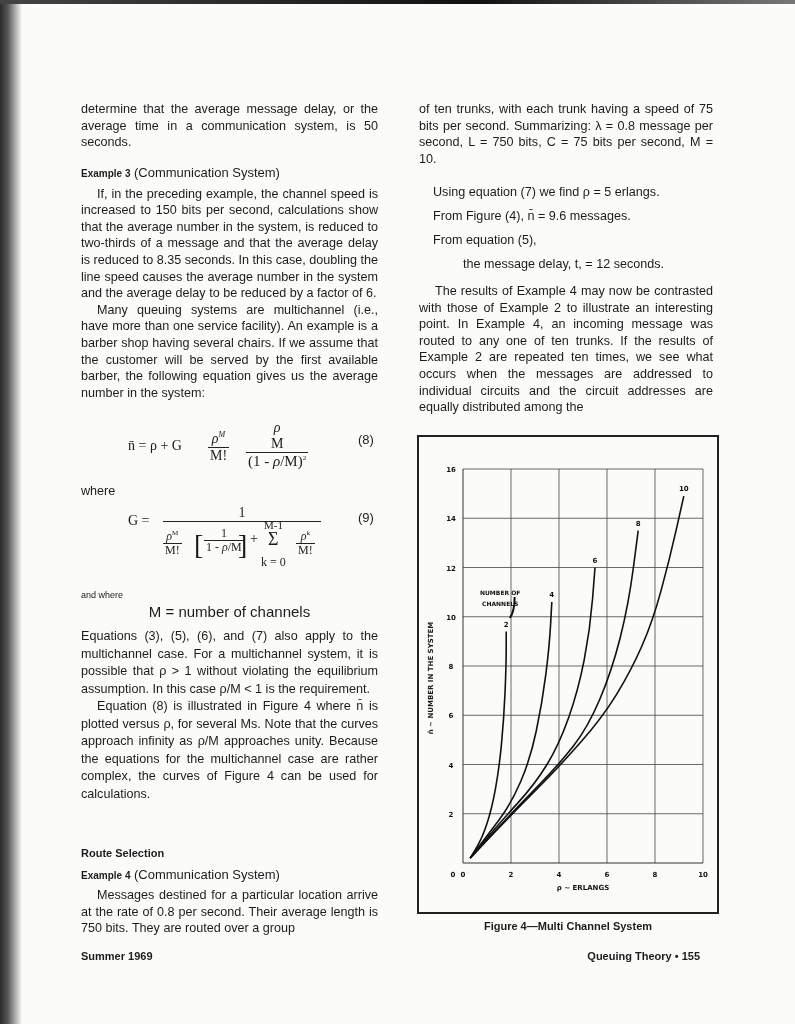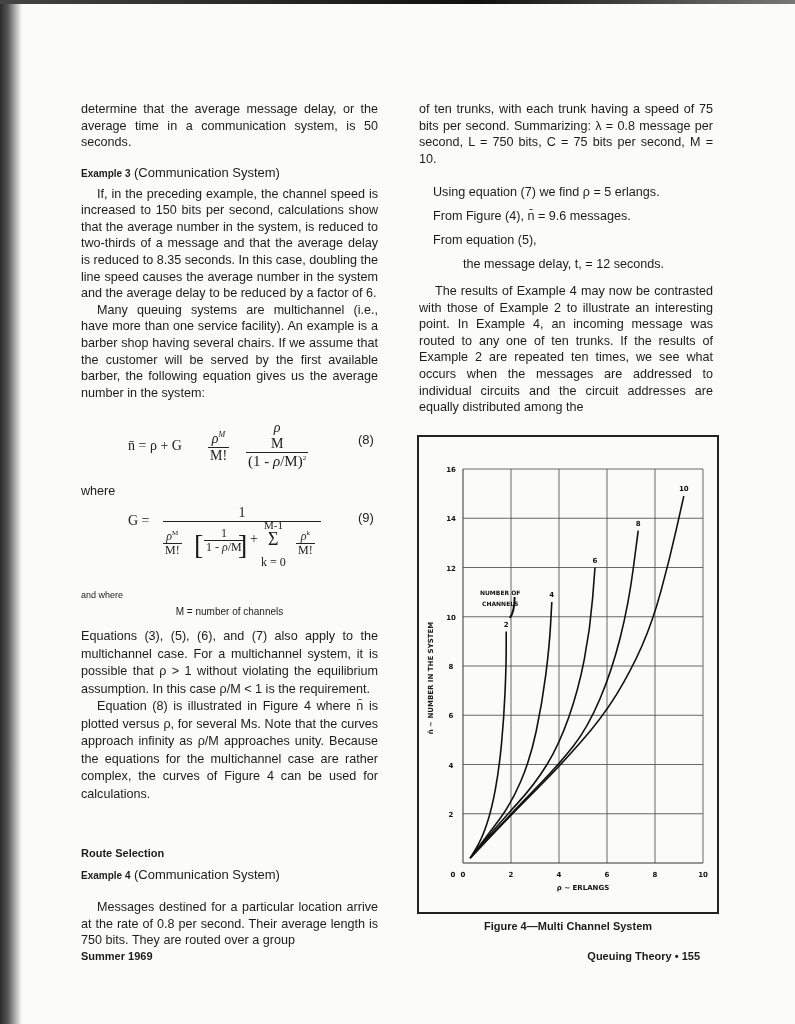--- a/index.html
+++ b/index.html
@@ -83,30 +83,30 @@
   <span style="position:absolute;left:140px;top:24px;font-size:18px;">Σ</span>
   <span style="position:absolute;left:133px;top:50px;font-size:12px;">k = 0</span>
   <span style="position:absolute;left:168px;top:22px;font-size:12px;line-height:13px;" class="frac">
     <span class="num"><i>ρ</i><sup style="font-size:7px;">k</sup></span>
       <span class="den">M!</span>
   </span>
 </div>
 <div class="eqnum" style="left:358px;top:510px;">(9)</div>
 
 <div class="col left small" style="top:587px;font-size:9px;">and where</div>
-<div class="col left small" style="top:604px;text-align:center;font-size:10px;">M = number of channels</div>
+<div class="col left small" style="top:604px;text-align:center;font-size:15px;">M = number of channels</div>
 
 <div class="col left" style="top:628px;">
   <p style="line-height:17.5px;">Equations (3), (5), (6), and (7) also apply to the multichannel case. For a multichannel system, it is possible that ρ &gt; 1 without violating the equilibrium assumption. In this case ρ/M &lt; 1 is the requirement.</p>
   <p class="indent" style="line-height:17.5px;">Equation (8) is illustrated in Figure 4 where n̄ is plotted versus ρ, for several Ms. Note that the curves approach infinity as ρ/M approaches unity. Because the equations for the multichannel case are rather complex, the curves of Figure 4 can be used for calculations.</p>
 </div>
 
 <div class="col left" style="top:845px;">
   <p class="sec-head" style="margin-bottom:5px;">Route Selection</p>
-  <p style="margin-bottom:15px;">
+  <p style="margin-bottom:3px;">
     <span class="ex-head">Example 4</span>
     <span class="ex-sub">(Communication System)</span>
   </p>
   <p class="indent">Messages destined for a particular location arrive at the rate of 0.8 per second. Their average length is 750 bits. They are routed over a group</p>
 </div>
 
 <div class="footer" style="left:81px;top:950px;">Summer 1969</div>
 
 <div class="col right" style="top:101px;">
   <p>of ten trunks, with each trunk having a speed of 75 bits per second. Summarizing: λ = 0.8 message per second, L = 750 bits, C = 75 bits per second, M = 10.</p>

